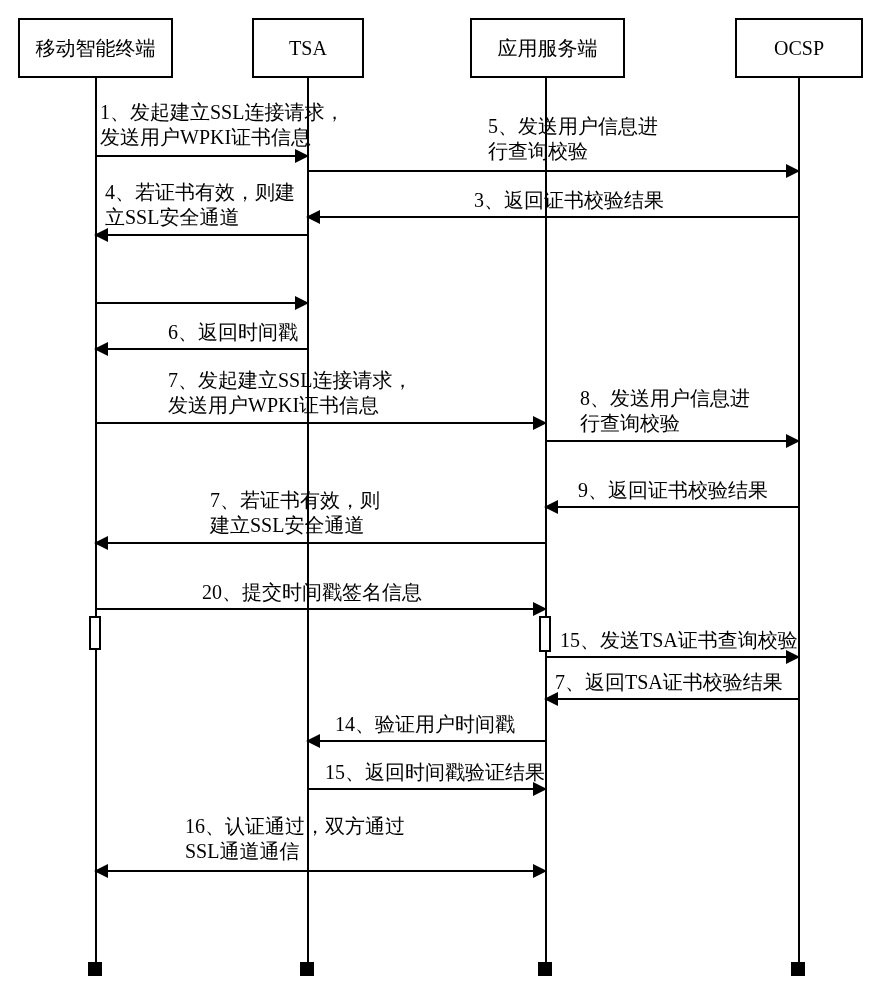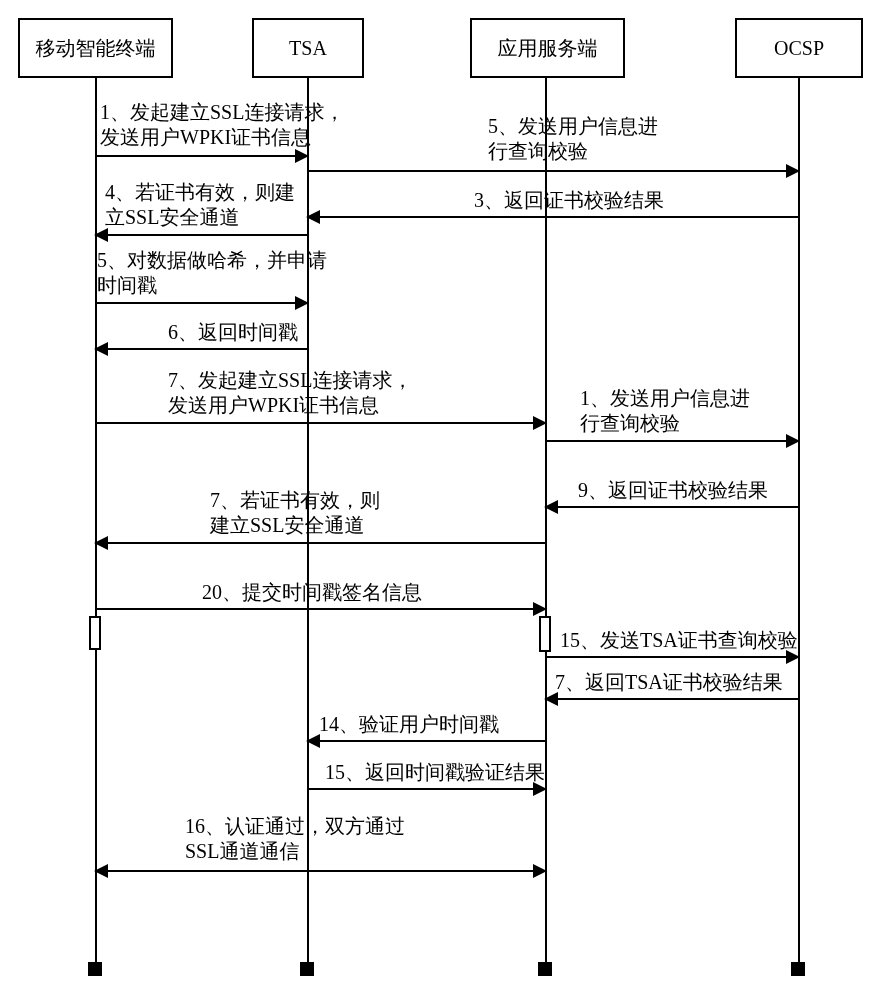--- a/index.html
+++ b/index.html
@@ -138,52 +138,50 @@
 行查询校验</div>
   <div class="arrow right" style="left:308px; top:170px; width:490px;"></div>
 
   <div class="msg" style="left:446px; top:188px;margin-left:28px;">3、返回证书校验结果</div>
   <div class="arrow left" style="left:308px; top:216px; width:490px;"></div>
 
   <div class="msg" style="left:105px; top:180px;">4、若证书有效，则建
 立SSL安全通道</div>
   <div class="arrow left" style="left:96px; top:234px; width:211px;"></div>
 
-  <div class="msg" style="left:97px; top:248px;">5、对数据做哈希，并申请
-时间戳</div>
   <div class="arrow right" style="left:96px; top:302px; width:211px;"></div>
 
   <div class="msg" style="left:132px; top:320px;margin-left:36px;">6、返回时间戳</div>
   <div class="arrow left" style="left:96px; top:348px; width:211px;"></div>
 
   <div class="msg" style="left:168px; top:368px;">7、发起建立SSL连接请求，
 发送用户WPKI证书信息</div>
   <div class="arrow right" style="left:96px; top:422px; width:449px;"></div>
 
-  <div class="msg" style="left:580px; top:386px;">1、发送用户信息进
+  <div class="msg" style="left:580px; top:386px;">8、发送用户信息进
 行查询校验</div>
   <div class="arrow right" style="left:546px; top:440px; width:252px;"></div>
 
   <div class="msg" style="left:578px; top:478px;">9、返回证书校验结果</div>
   <div class="arrow left" style="left:546px; top:506px; width:252px;"></div>
 
   <div class="msg" style="left:210px; top:488px;">7、若证书有效，则
 建立SSL安全通道</div>
   <div class="arrow left" style="left:96px; top:542px; width:449px;"></div>
 
   <div class="msg" style="left:202px; top:580px;">20、提交时间戳签名信息</div>
   <div class="arrow right" style="left:96px; top:608px; width:449px;"></div>
 
   <div class="msg" style="left:560px; top:628px;">15、发送TSA证书查询校验</div>
   <div class="arrow right" style="left:546px; top:656px; width:252px;"></div>
 
   <div class="msg" style="left:555px; top:670px;">7、返回TSA证书校验结果</div>
   <div class="arrow left" style="left:546px; top:698px; width:252px;"></div>
 
-  <div class="msg" style="left:319px; top:712px;">14、验证用户时间戳</div>
+  <div class="msg" style="left:335px; top:712px;">14、验证用户时间戳</div>
   <div class="arrow left" style="left:308px; top:740px; width:237px;"></div>
 
   <div class="msg" style="left:325px; top:760px;">15、返回时间戳验证结果</div>
   <div class="arrow right" style="left:308px; top:788px; width:237px;"></div>
 
   <div class="msg" style="left:185px; top:814px;">16、认证通过，双方通过
 SSL通道通信</div>
   <div class="arrow both" style="left:96px; top:870px; width:449px;"></div>
 
 </div>

